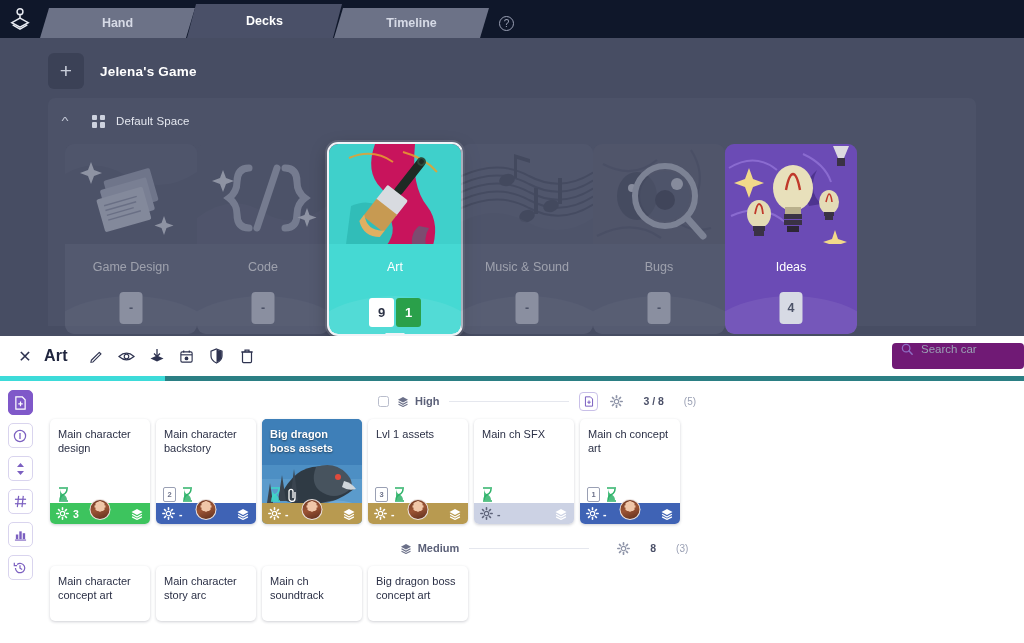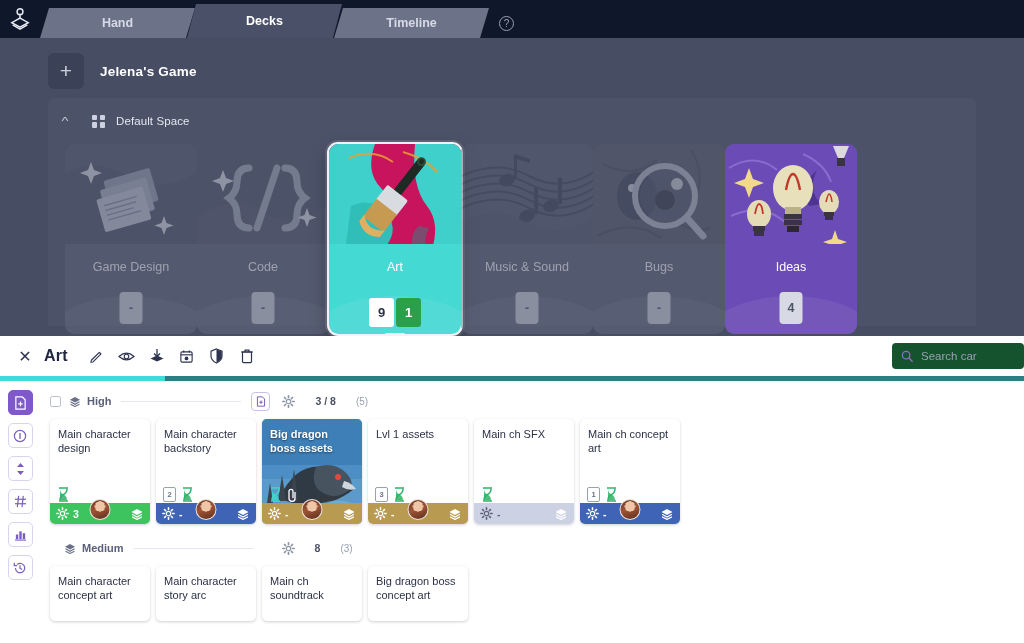--- a/index.html
+++ b/index.html
@@ -104,40 +104,40 @@
     width: 0; height: 0; border-left: 10px solid transparent;
     border-right: 10px solid transparent; border-top: 10px solid #f0f3f7;
   }
 
   
   .detail { position: absolute; left: 0; right: 0; top: 336px; bottom: 0; background: #fff; }
   .toolbar { height: 40px; display: flex; align-items: center; padding-left: 10px; position: relative; }
   .tb-ico { width: 30px; height: 30px; display: flex; align-items: center; justify-content: center; color: #2e3350; }
   .tb-title { font-size: 16px; font-weight: bold; color: #20263f; margin: 0 14px 0 4px; letter-spacing: .2px; }
   .search-box {
-    position: absolute; right: 0; top: 7px; width: 132px; height: 26px; background: #14532d;
-    border-radius: 4px; display: flex; align-items: center; padding-left: 9px; overflow: hidden;
+    position: absolute; right: 0; top: 7px; width: 132px; height: 26px; background: #701a75;
+    border-radius: 4px; display: flex; align-items: flex-start; padding-left: 9px; overflow: hidden;
   }
   .search-ph { font-size: 11.5px; color: #9aa0b4; margin-left: 8px; white-space: nowrap; }
   .progressbar { height: 5px; display: flex; }
   .pb-a { width: 165px; background: #3ddbd9; }
   .pb-b { flex: 1; background: #2b7f84; }
 
   
   .content { display: flex; height: calc(100% - 45px); }
   .sidebar { width: 40px; flex: 0 0 40px; padding-top: 9px; display: flex; flex-direction: column; align-items: center; gap: 8px; }
   .sb-btn {
     width: 25px; height: 25px; border-radius: 5px; border: 1px solid #d9d4ee;
     display: flex; align-items: center; justify-content: center; color: #7b5fc0;
   }
   .sb-btn.active { background: #7f58c9; border-color: #7f58c9; color: #fff; }
 
   
   .lists { flex: 1; padding: 8px 0 0 4px; overflow: hidden; }
-  .group-head { display: flex; align-items: center; height: 24px; padding-left: 6px; }
+  .group-head { display: flex; align-items: center; height: 24px; padding-left: 6px; justify-content: center; }
   .gh-check { width: 11px; height: 11px; border: 1.3px solid #b9bdcc; border-radius: 2.5px; margin-right: 8px; }
   .gh-ico { color: #6b7089; margin-right: 6px; display: flex; }
   .gh-label { font-size: 11px; color: #5b6078; font-weight: bold; }
   .gh-rule { flex: 0 0 auto; width: 120px; height: 1px; background: #e5e7ee; margin: 0 10px; }
   .gh-add {
     width: 19px; height: 19px; border: 1px solid #c9c0e8; border-radius: 4px; color: #7b5fc0;
     display: flex; align-items: center; justify-content: center; margin-right: 12px;
   }
   .gh-stat { display: flex; align-items: center; gap: 20px; color: #4b5068; font-size: 10.5px; font-weight: bold; }
   .gh-stat .sub { color: #9aa0b4; font-weight: normal; font-size: 10px; }

